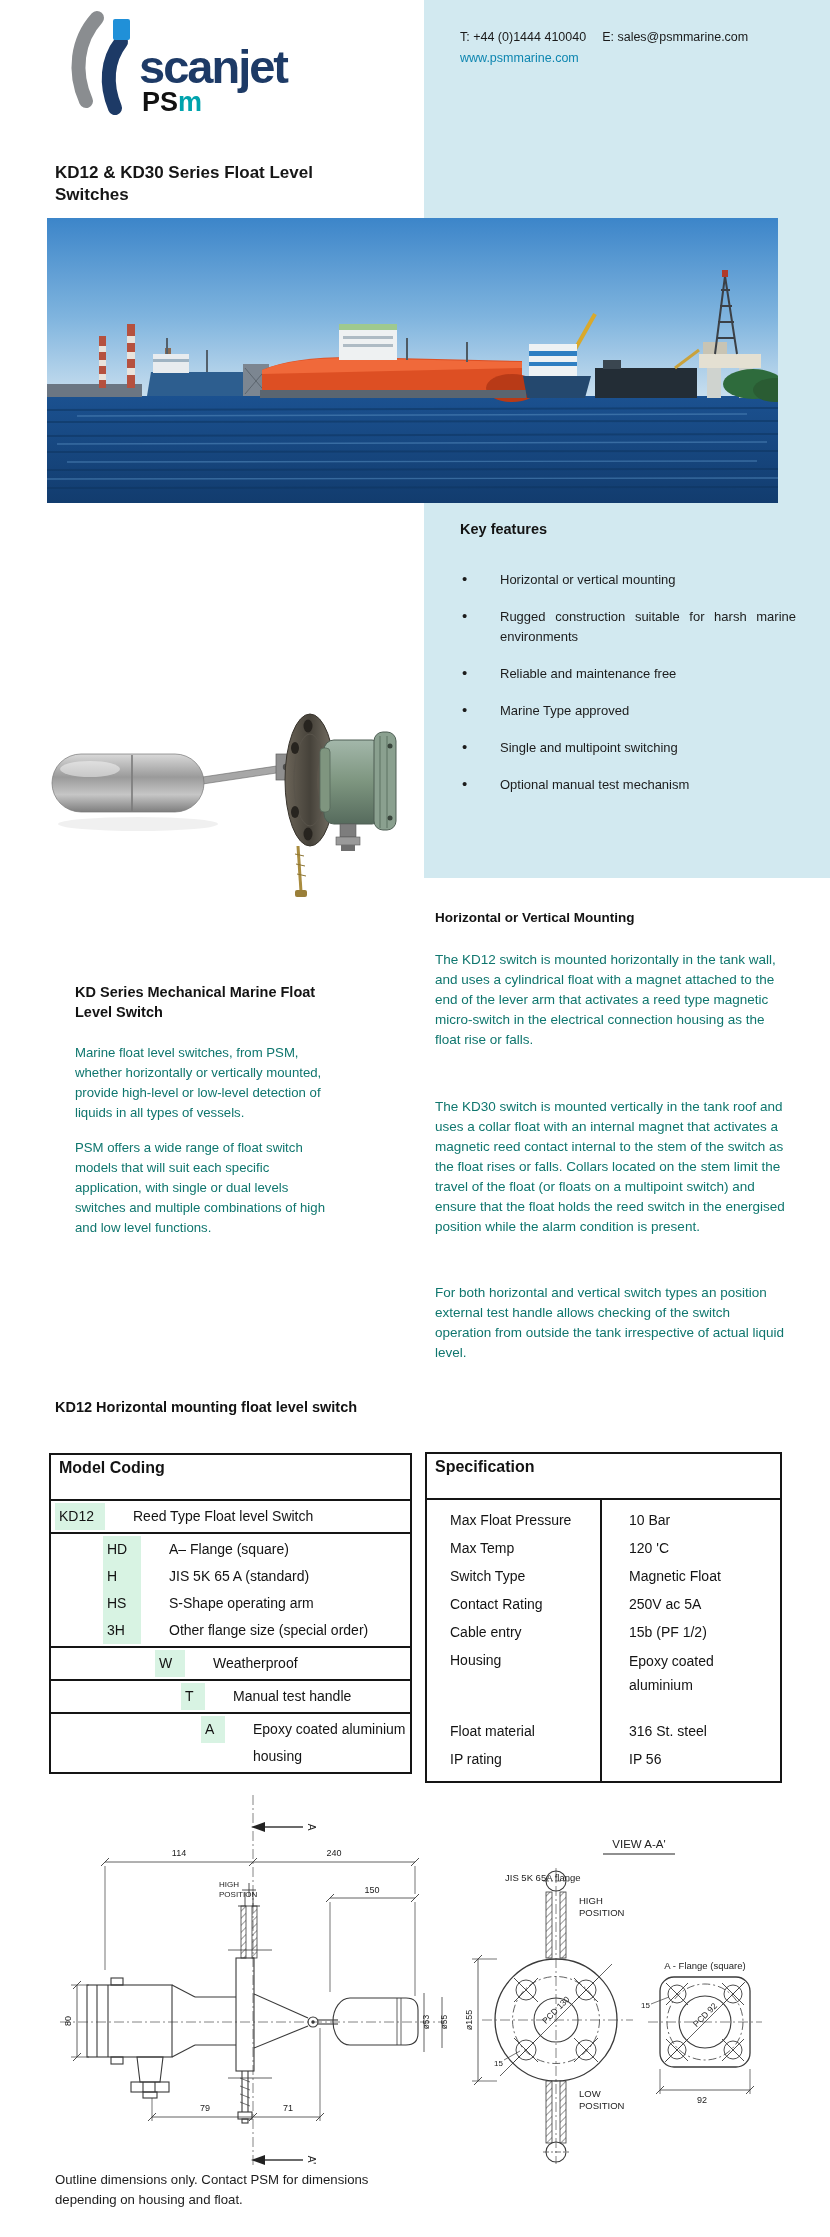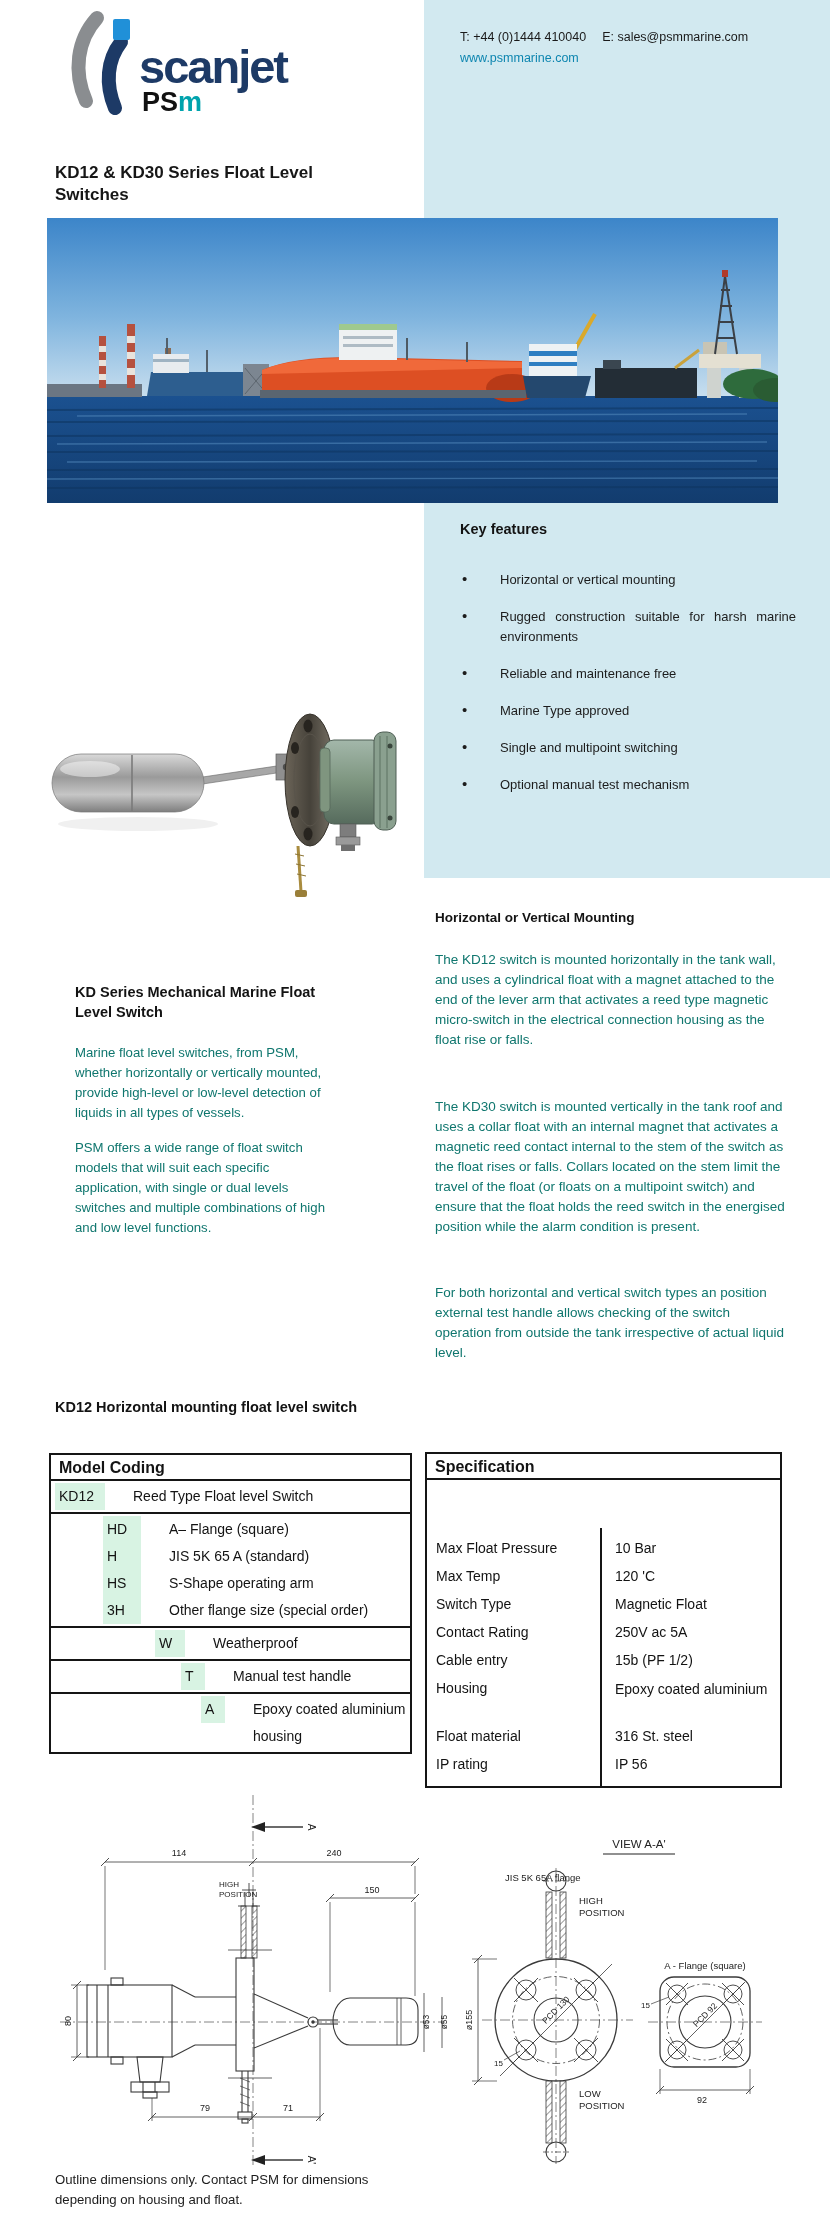--- a/index.html
+++ b/index.html
@@ -20,21 +20,21 @@
   .kf-item{left:460px;width:336px;font-size:13px;line-height:20px;color:#1c1c1c;padding-left:40px;box-sizing:border-box;}
   .kf-item::before{content:"\2022";position:absolute;left:2px;top:-1px;font-size:15px;}
   .kf-just{text-align:justify;}
   
   .col-heading{font-size:14.5px;line-height:20px;font-weight:bold;color:#131313;}
   .body-text{font-size:13.2px;line-height:20px;color:#0f766e;}
   .left-col{left:55px;width:262px;margin-left:20px;}
   .right-col{left:435px;width:352px;font-size:13.5px;}
   
   .tbl{background:#fff;border:2px solid #151515;font-size:14px;color:#131313;box-sizing:border-box;}
-  .tbl-header{font-size:16px;font-weight:bold;padding:4px 8px 2px 8px;border-bottom:2px solid #151515;}
+  .tbl-header{font-size:16px;font-weight:bold;padding:4px 8px 22px 8px;border-bottom:2px solid #151515;}
   .mc-row{border-bottom:2px solid #151515;padding:2px 0;}
   .mc-row:last-child{border-bottom:none;}
   .mc-line{line-height:27px;white-space:nowrap;}
   .mc-sp{display:inline-block;height:1px;}
   .mc-code{display:inline-block;background:#d8f3e3;padding:0 4px;text-align:left;}
   .mc-desc{display:inline-block;margin-left:28px;vertical-align:top;white-space:normal;}
   .spec-body{position:relative;}
   .spec-body::before{content:"";position:absolute;left:173px;top:0;bottom:0;border-left:2px solid #151515;}
   .spec-row{display:flex;line-height:28px;}
   .spec-label{width:173px;box-sizing:border-box;padding-left:9px;}
@@ -250,21 +250,21 @@
     <div class="mc-row">
       <div class="mc-line"><span class="mc-sp" style="width:130px;"></span><span class="mc-code" style="width:16px;">T</span><span class="mc-desc">Manual test handle</span></div>
     </div>
     <div class="mc-row">
       <div class="mc-line"><span class="mc-sp" style="width:150px;"></span><span class="mc-code" style="width:16px;">A</span><span class="mc-desc" style="width:168px;">Epoxy coated aluminium housing</span></div>
     </div>
   </div>
 
   <div class="abs tbl" style="left:425px;top:1452px;width:357px;">
     <div class="tbl-header">Specification</div>
-    <div class="spec-body" style="padding:6px 0 8px 0;margin-top:48px;">
+    <div class="spec-body" style="padding:6px 0 8px 14px;">
       <div class="spec-row">
           <span class="spec-label">Max Float Pressure</span>
           <span class="spec-value">10 Bar</span>
         </div>
       <div class="spec-row">
           <span class="spec-label">Max Temp</span>
           <span class="spec-value">120 'C</span>
         </div>
       <div class="spec-row">
           <span class="spec-label">Switch Type</span>

